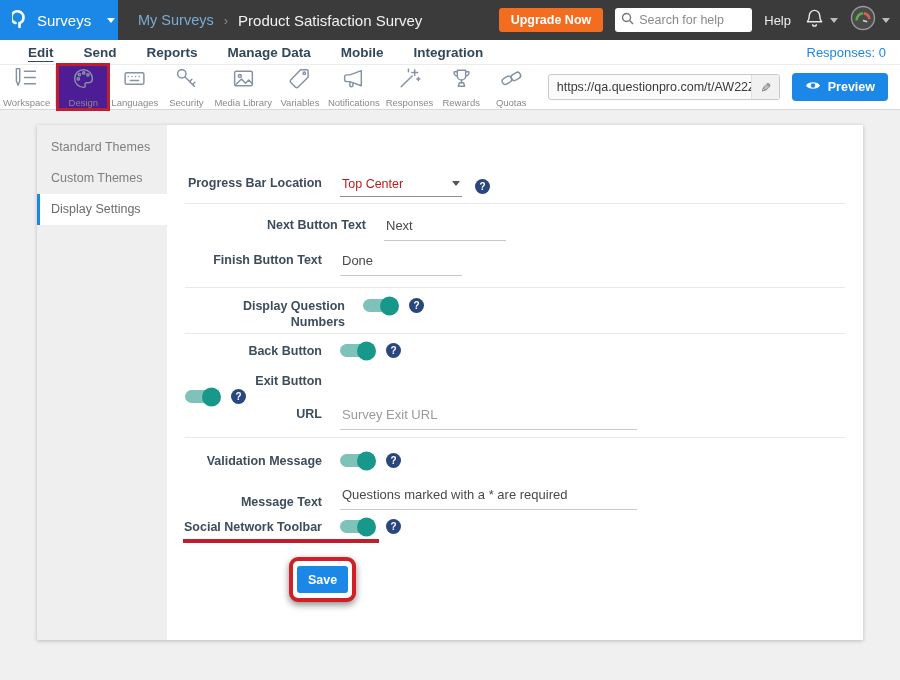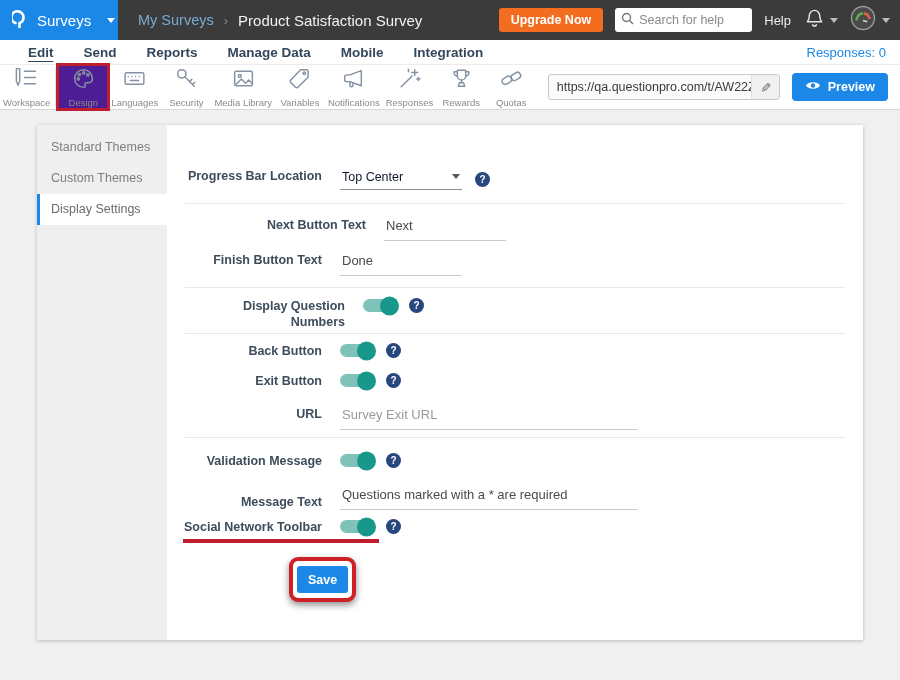--- a/index.html
+++ b/index.html
@@ -59,21 +59,21 @@
   .frow { position:absolute; left:0; right:0; display:flex; align-items:flex-start; }
   .flabel { width:155px; text-align:right; font-size:12.5px; font-weight:bold; color:#3D4D5C; line-height:16px; flex:0 0 auto; }
   .fctl { margin-left:18px; display:flex; align-items:center; gap:13px; }
 
   .ul-input { border:none; border-bottom:1px solid #C9C9C9; outline:none; font-size:13px; color:#4A4A4A; font-family:"Liberation Sans", sans-serif; height:24px; padding:0 2px 6px; background:transparent; }
   .ul-input::placeholder { color:#9A9A9A; }
   .w-short { width:122px; }
   .w-long { width:297px; }
 
   .dropdown { width:122px; border-bottom:1px solid #8E8E8E; display:flex; align-items:center; justify-content:space-between; height:22px; padding:0 2px 4px; cursor:pointer; }
-  .dropdown .dval { font-size:12.5px; color:#0f172a; }
+  .dropdown .dval { font-size:12.5px; color:#b91c1c; }
   .dropdown .dcaret { width:0; height:0; border-left:4px solid transparent; border-right:4px solid transparent; border-top:5px solid #555; }
 
   .toggle { width:33px; height:13px; background:#7EC2BA; border-radius:7px; position:relative; cursor:pointer; flex:0 0 auto; }
   .toggle .knob { position:absolute; right:-3px; top:50%; transform:translateY(-50%); width:19px; height:19px; border-radius:50%; background:#17988A; }
 
   .qicon { width:15px; height:15px; border-radius:50%; background:#28477E; color:#fff; display:inline-flex; align-items:center; justify-content:center; font-size:10px; font-weight:bold; cursor:pointer; flex:0 0 auto; }
   .qicon::before { content:"?"; }
 
   
   .red-underline { position:absolute; left:16px; top:414px; width:196px; height:4px; background:#BE1E2D; }
@@ -275,21 +275,21 @@
 <div class="card">
 
   <div class="side">
     <div class="side-item">Standard Themes</div>
     <div class="side-item">Custom Themes</div>
     <div class="side-item active">Display Settings</div>
   </div>
 
   <div class="form-area">
 
-    <div class="frow" style="top:43px;">
+    <div class="frow" style="top:50px;">
       <div class="flabel">Progress Bar Location</div>
       <div class="fctl">
         <div class="dropdown">
           <span class="dval">Top Center</span>
           <span class="dcaret"></span>
         </div>
         <span class="qicon"></span>
       </div>
     </div>
 
@@ -326,21 +326,21 @@
     <div class="frow" style="top:218px;">
       <div class="flabel">Back Button</div>
       <div class="fctl">
         <span class="toggle">
             <span class="knob"></span>
           </span>
         <span class="qicon"></span>
       </div>
     </div>
 
-    <div class="frow" style="top:248px;">
+    <div class="frow" style="top:248px;flex-direction:column;">
       <div class="flabel">Exit Button</div>
       <div class="fctl">
         <span class="toggle">
             <span class="knob"></span>
           </span>
         <span class="qicon"></span>
       </div>
     </div>
 
     <div class="frow" style="top:281px;">

